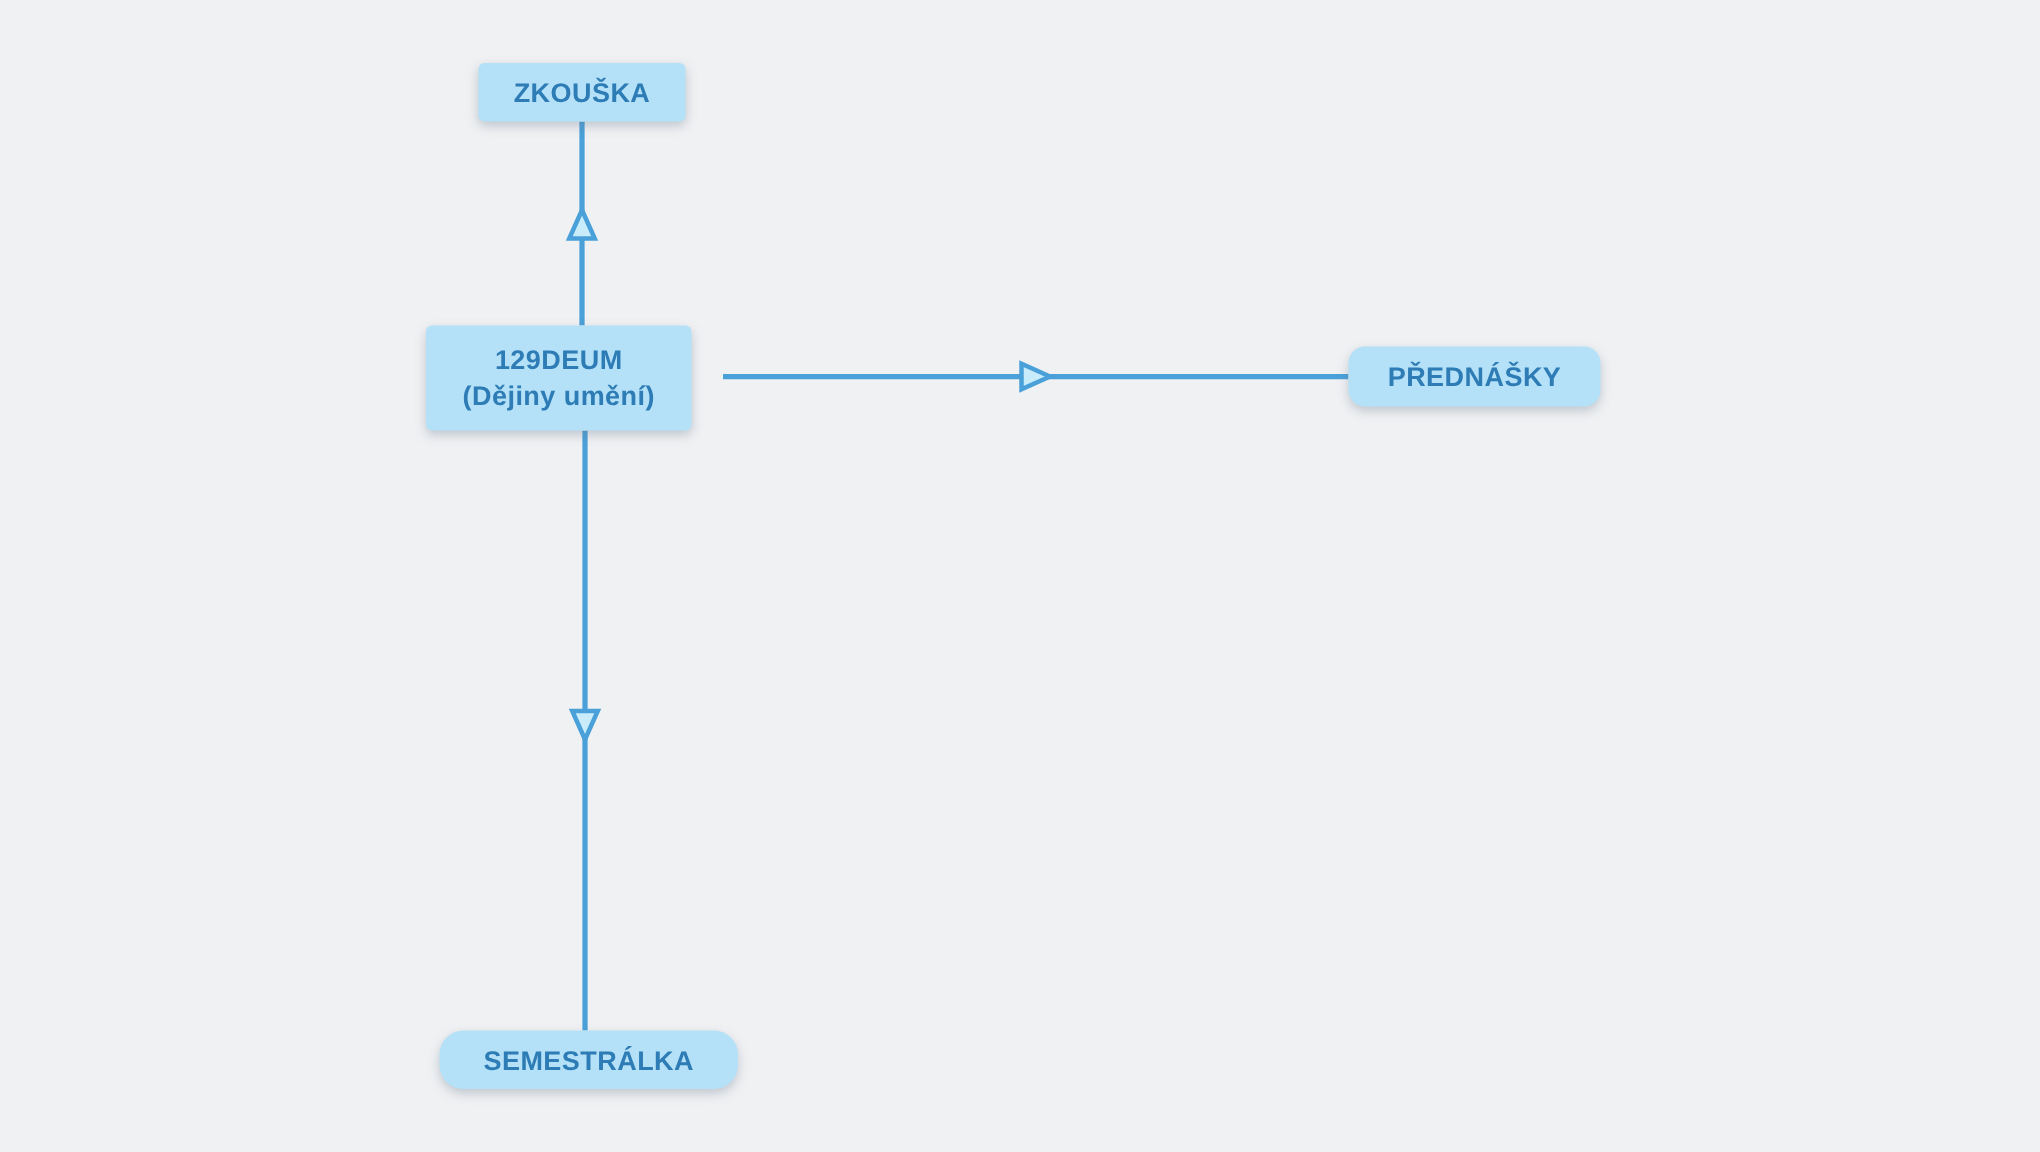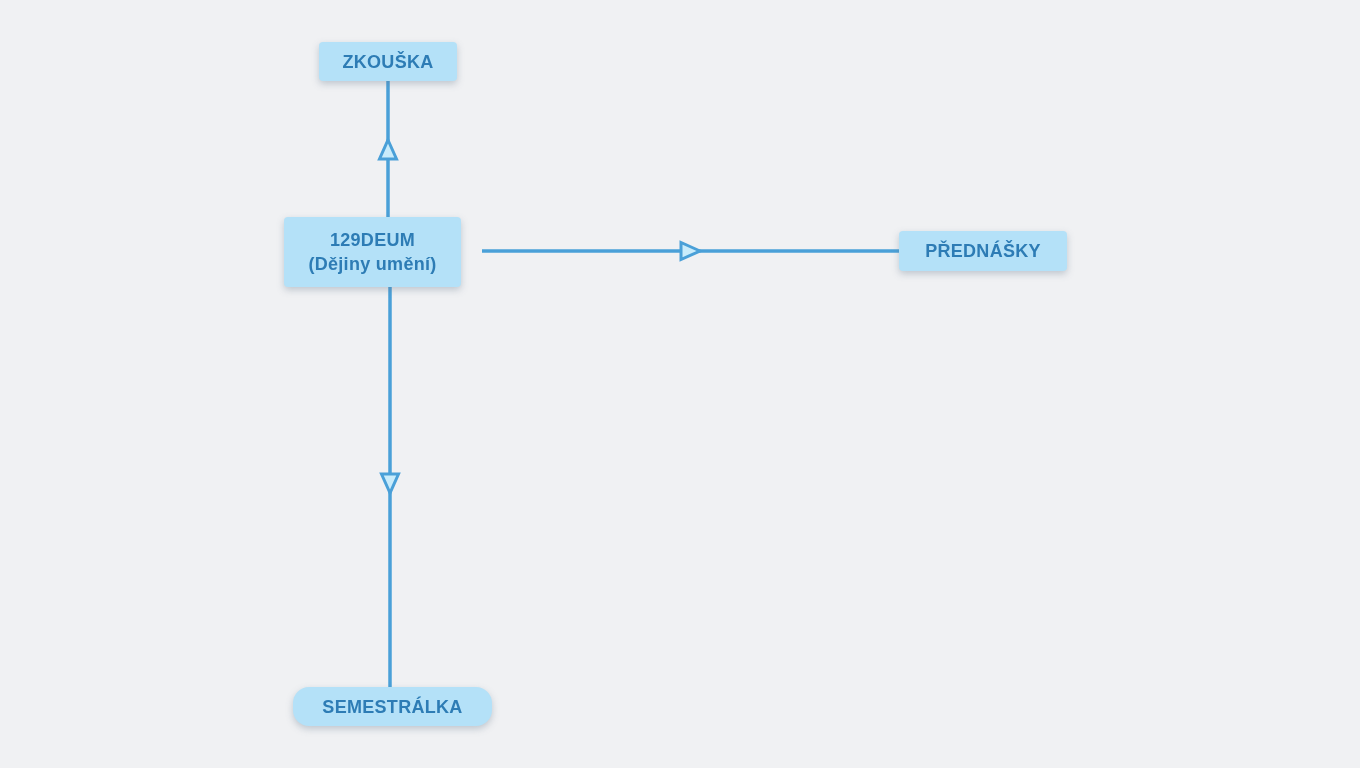--- a/index.html
+++ b/index.html
@@ -49,21 +49,21 @@
     box-shadow: 0 3px 7px rgba(100, 120, 140, 0.35);
     cursor: default;
     user-select: none;
   }
   .node .node-label {
     white-space: pre-line;
     line-height: 24px;
   }
   .node-zkouska     { left: 319px; top: 42px;  width: 138px; height: 39px; }
   .node-deum        { left: 284px; top: 217px; width: 177px; height: 70px; }
-  .node-prednasky   { left: 899px; top: 231px; width: 168px; height: 40px; }
+  .node-prednasky   { left: 899px; top: 231px; width: 168px; height: 40px; border-radius: 11px; }
   .node-semestralka { left: 293px; top: 687px; width: 199px; height: 39px; border-radius: 16px; }
 </style>
 </head>
 <body>
 
 <div class="canvas">
 
   <svg class="edges-layer" width="1360" height="768" viewBox="0 0 1360 768">
 
     <g>

